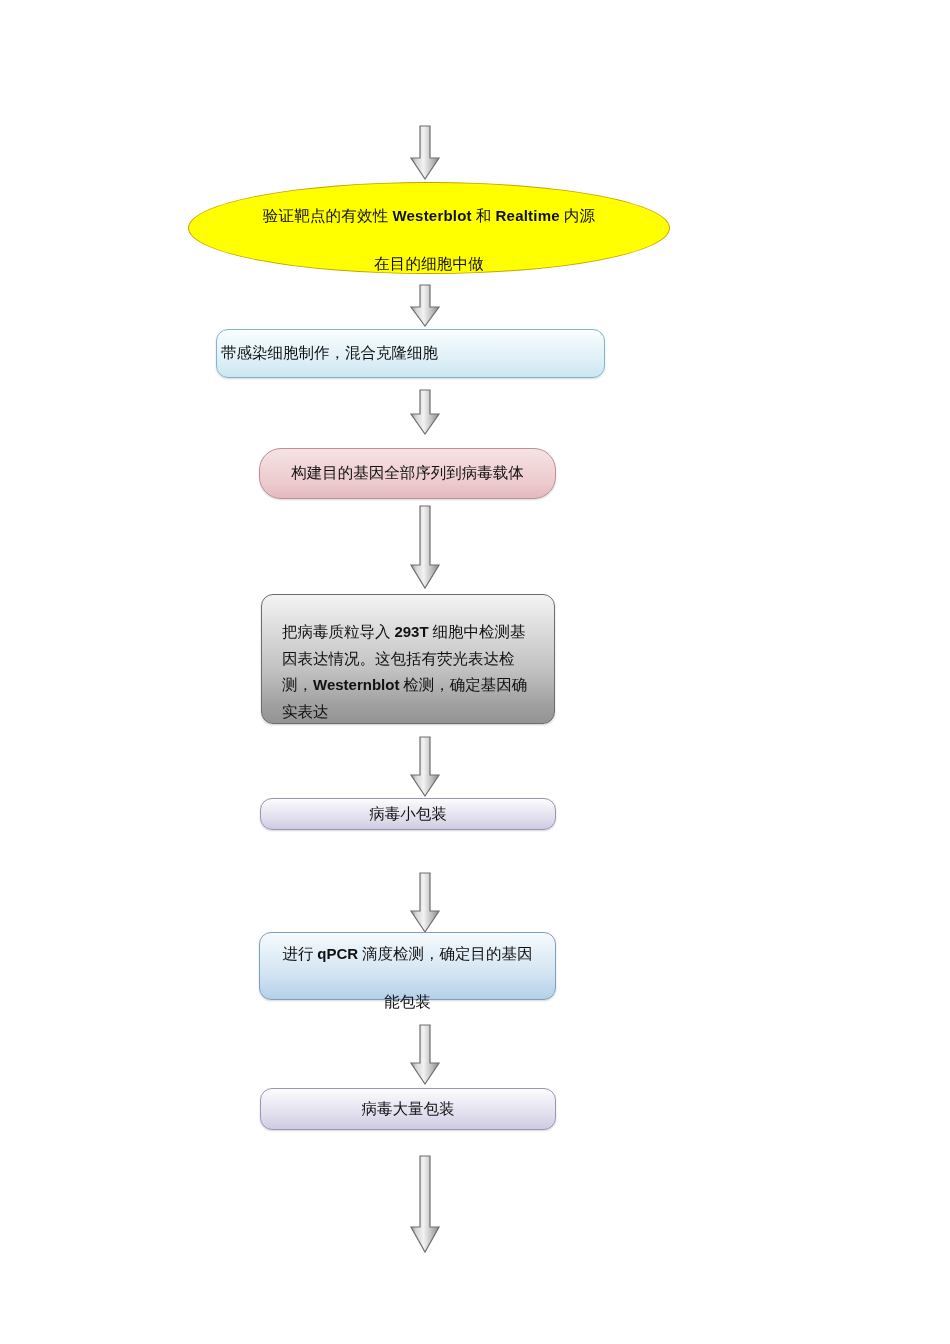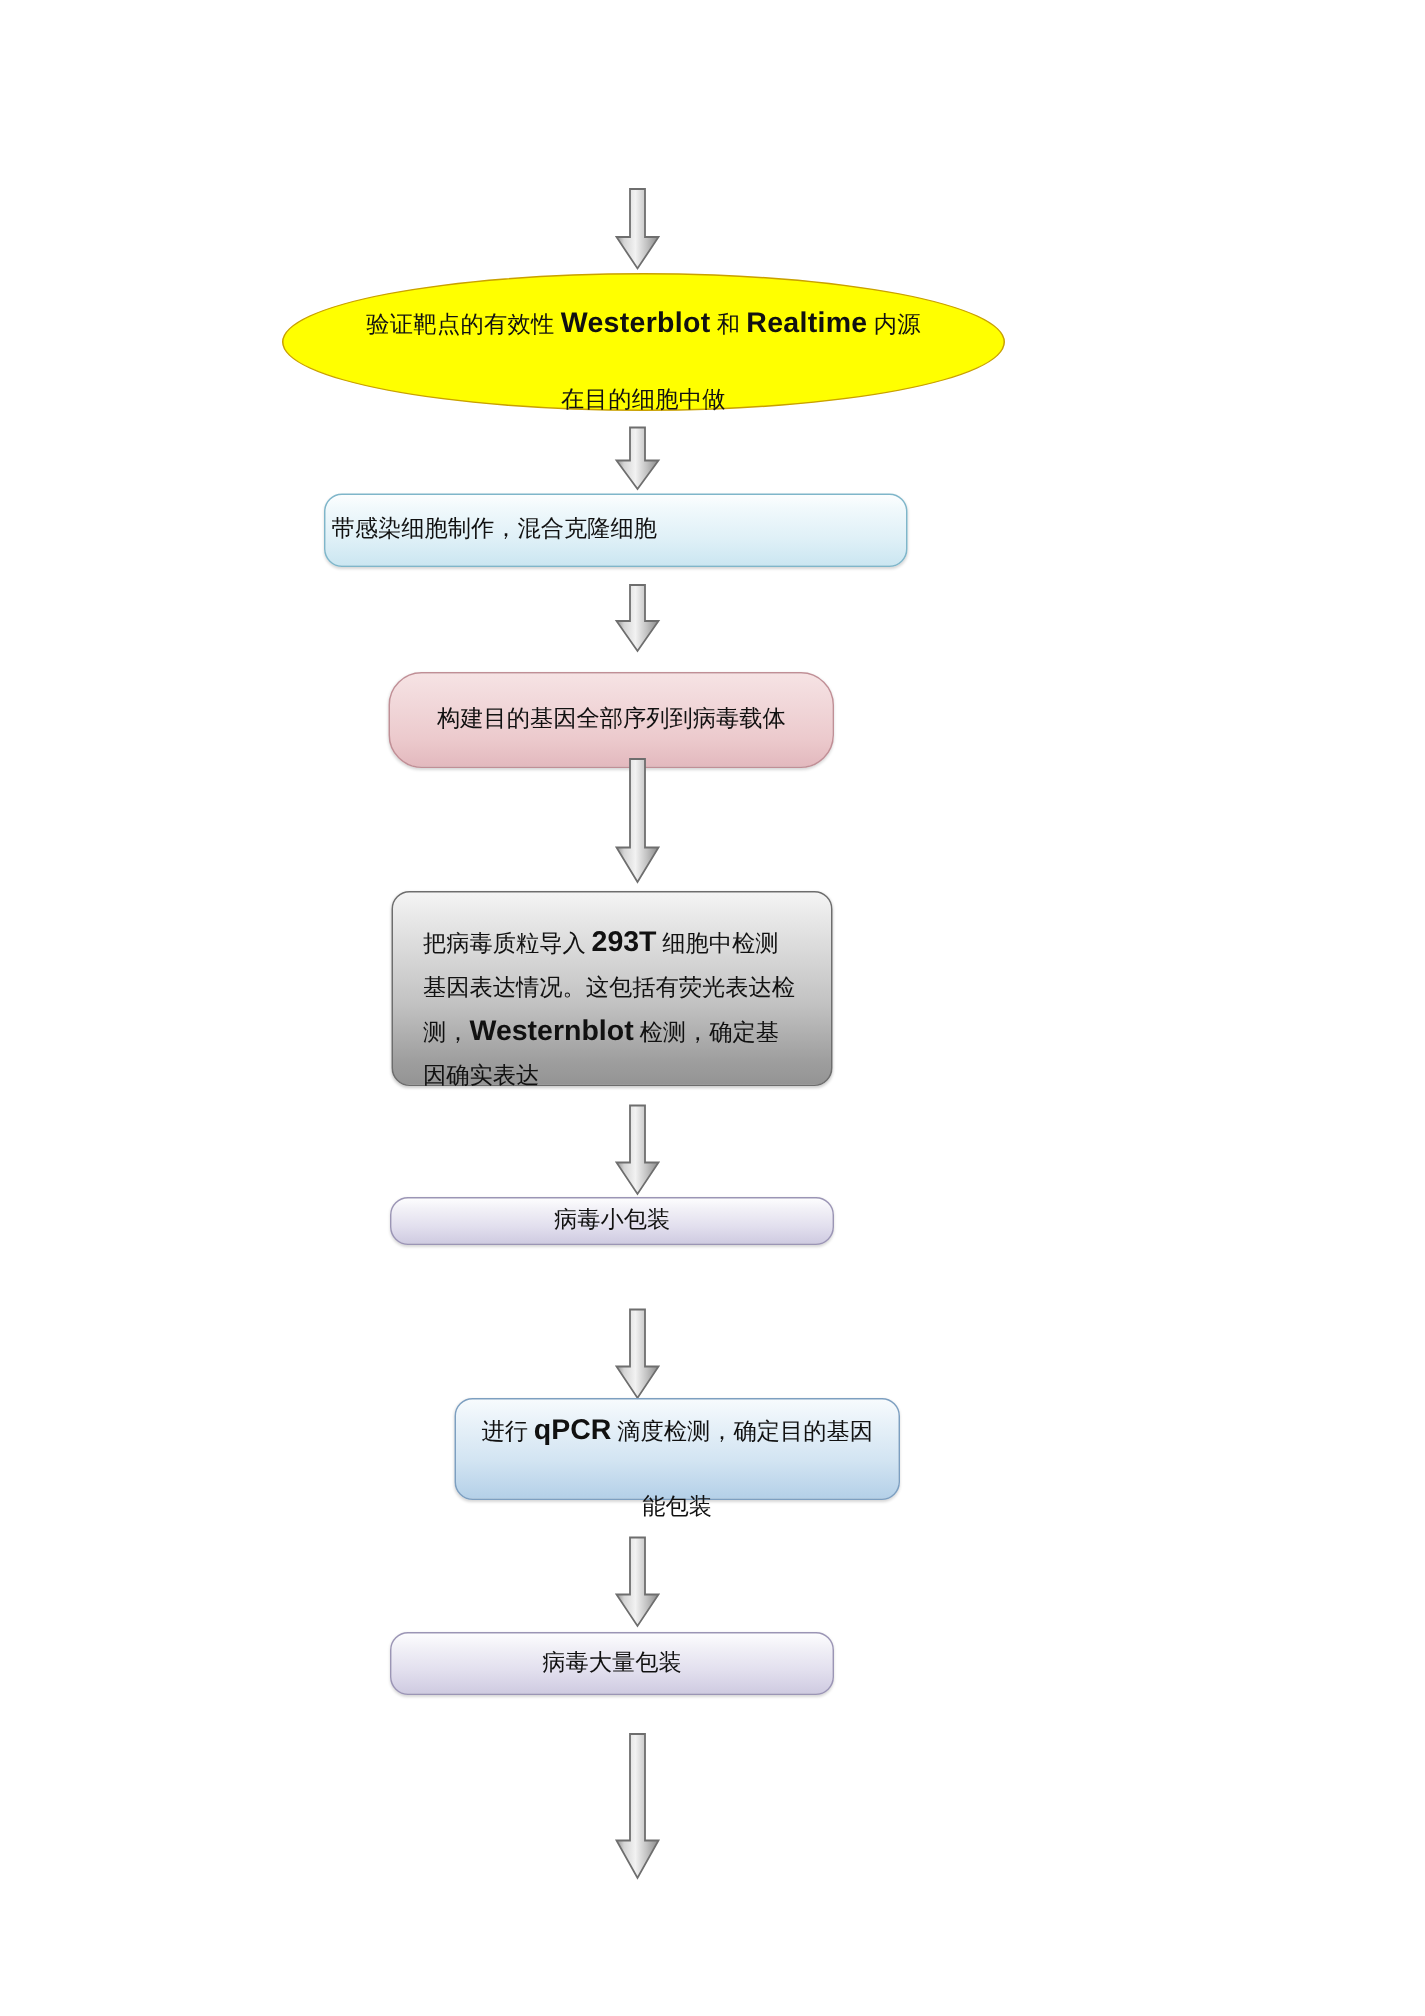--- a/index.html
+++ b/index.html
@@ -84,25 +84,24 @@
   }
   .rr-lavender {
     background: linear-gradient(to bottom, #fdfdfe 0%, #f2f1f7 22%, #e2dfee 62%, #cfcbe1 100%);
     border: 1px solid #9b95b5;
     box-shadow: 0 1px 2px rgba(0,0,0,.16);
   }
   .rr-blue-steel {
     background: linear-gradient(to bottom, #f7fbfd 0%, #e9f2f9 22%, #d2e4f2 62%, #b4d0e8 100%);
     border: 1px solid #7d9fc0;
     box-shadow: 0 1px 2px rgba(0,0,0,.16);
-    margin-left: 44px;
-  }
-
-  
-  .lat { font-family: "Liberation Sans", "DejaVu Sans", sans-serif; font-weight: bold; font-size: 19px; text-align: center; }
+  }
+
+  
+  .lat { font-family: "Liberation Sans", "DejaVu Sans", sans-serif; font-weight: bold; font-size: 15px; text-align: center; }
 
   
   .arrow {
     position: absolute;
   }
   .arrow svg { display: block; }
 </style>
 </head>
 <body>
 
@@ -157,21 +156,21 @@
           <stop offset="18%" stop-color="#d5d5d5"></stop>
           <stop offset="45%" stop-color="#f2f2f2"></stop>
           <stop offset="72%" stop-color="#c2c2c2"></stop>
           <stop offset="100%" stop-color="#8a8a8a"></stop>
         </linearGradient>
       </defs>
       <polygon points="11,1 21,1 21,25 30,25 16,45 2,25 11,25" fill="url(#ag3)" stroke="#6e6e6e" stroke-width="1.2" stroke-linejoin="miter"></polygon>
     </svg>
   </div>
 
-  <div class="rr-node rr-pink" style="left:259px; top:448px; width:297px; height:64px;border-radius:22px;">
+  <div class="rr-node rr-pink" style="left:259px; top:448px; width:297px; height:51px;border-radius:22px;">
     <div class="node-text">构建目的基因全部序列到病毒载体</div>
   </div>
 
   <div class="arrow" style="left:409px; top:505px; width:32px; height:85px;">
     <svg width="32" height="85" viewBox="0 0 32 85">
       <defs>
         <linearGradient id="ag4" x1="0" y1="0" x2="1" y2="0">
           <stop offset="0%" stop-color="#8f8f8f"></stop>
           <stop offset="18%" stop-color="#d5d5d5"></stop>
           <stop offset="45%" stop-color="#f2f2f2"></stop>

